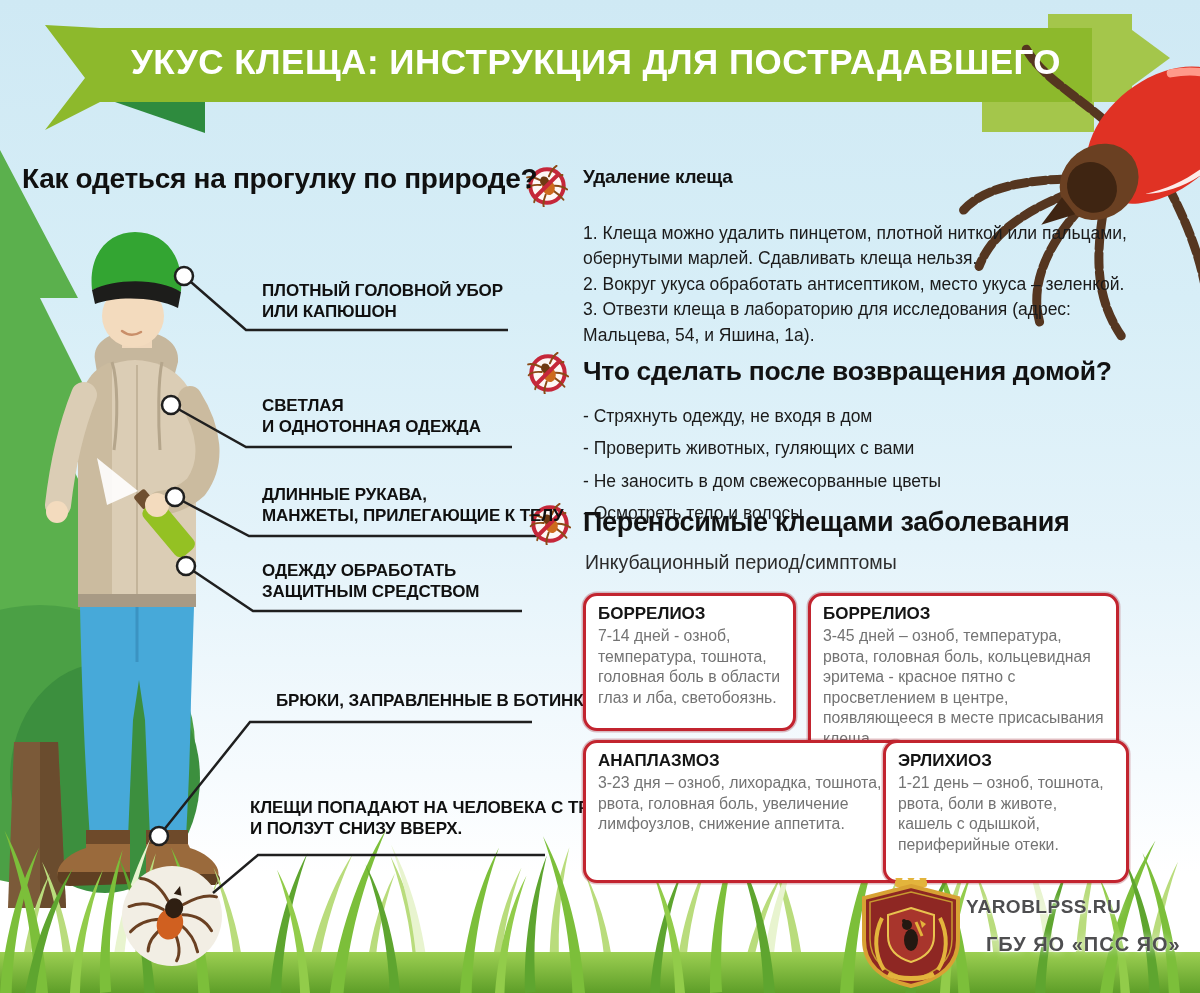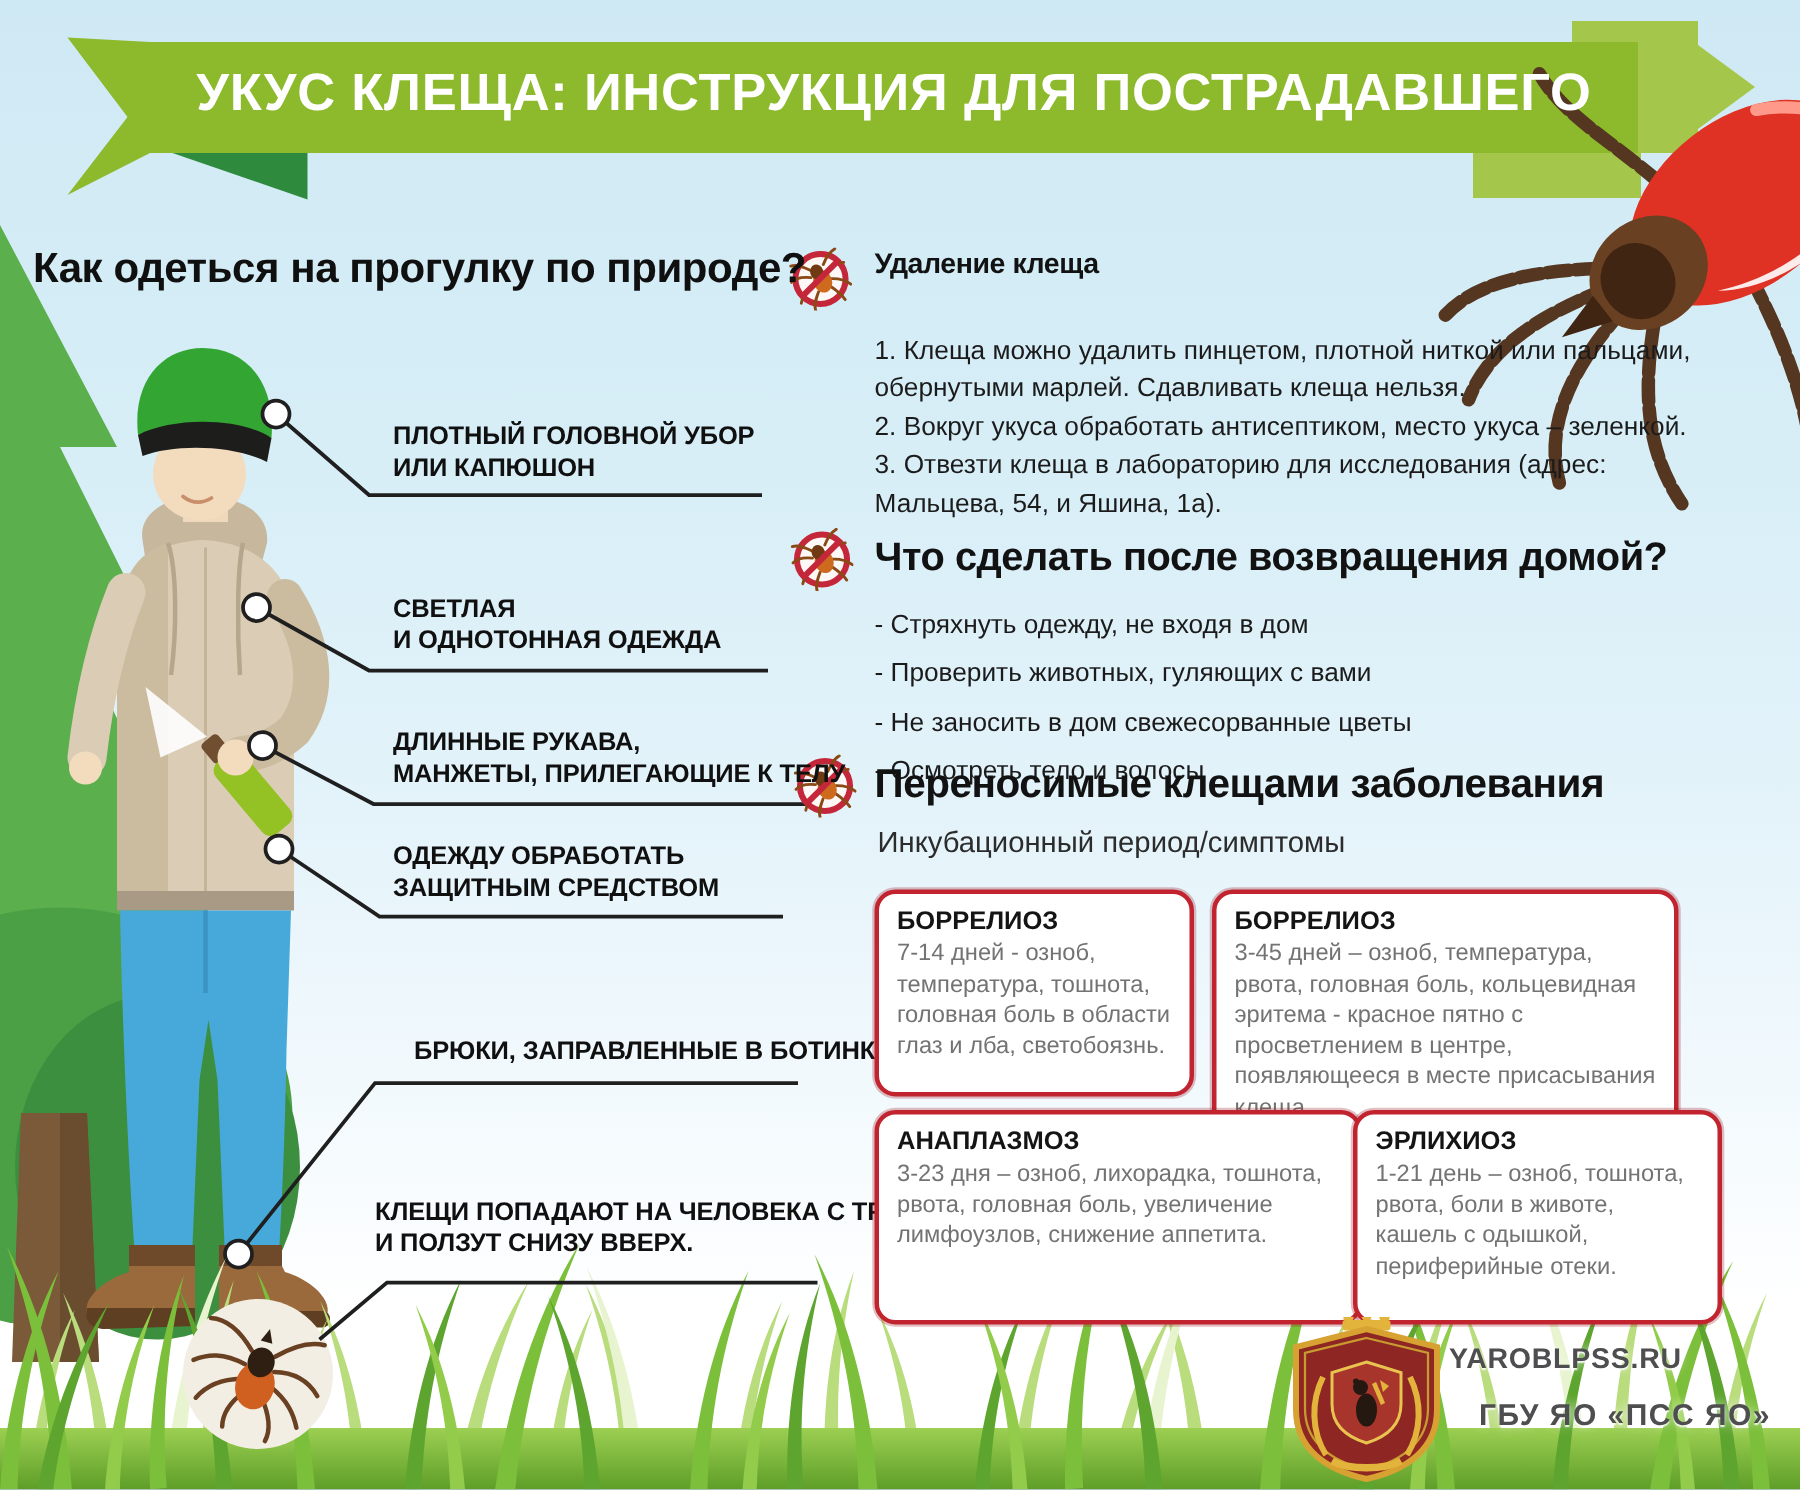--- a/index.html
+++ b/index.html
@@ -40,21 +40,21 @@
   
   .dbox{
     position:absolute;background:#ffffff;border:3.5px solid #c2242f;border-radius:14px;
     padding:8px 12px;box-shadow:0 0 0 1.5px rgba(150,25,40,.28);box-sizing:border-box;
   }
   .dbox-title{font-size:17px;font-weight:bold;color:#141414;margin:0 0 2px 0;}
   .dbox-text{font-size:15.8px;line-height:1.3;color:#737373;}
   .box1{left:583px;top:593px;width:213px;min-height:138px;}
   .box2{left:808px;top:593px;width:311px;min-height:138px;}
   .box3{left:583px;top:740px;width:325px;min-height:143px;}
-  .box4{left:902px;top:740px;width:246px;min-height:143px;}
+  .box4{left:883px;top:740px;width:246px;min-height:143px;}
   
   .site-url{
     left:966px;top:896px;font-size:19px;font-weight:bold;color:#4e4e50;letter-spacing:.5px;
     text-shadow:0 1px 1px rgba(255,255,255,.9),0 0 8px rgba(255,255,255,.8);white-space:nowrap;
   }
   .org-name{
     left:986px;top:933px;font-size:20px;font-weight:bold;color:#4e4e50;letter-spacing:1px;
     text-shadow:0 1px 1px rgba(255,255,255,.9),0 0 8px rgba(255,255,255,.8);white-space:nowrap;
   }
 </style>

